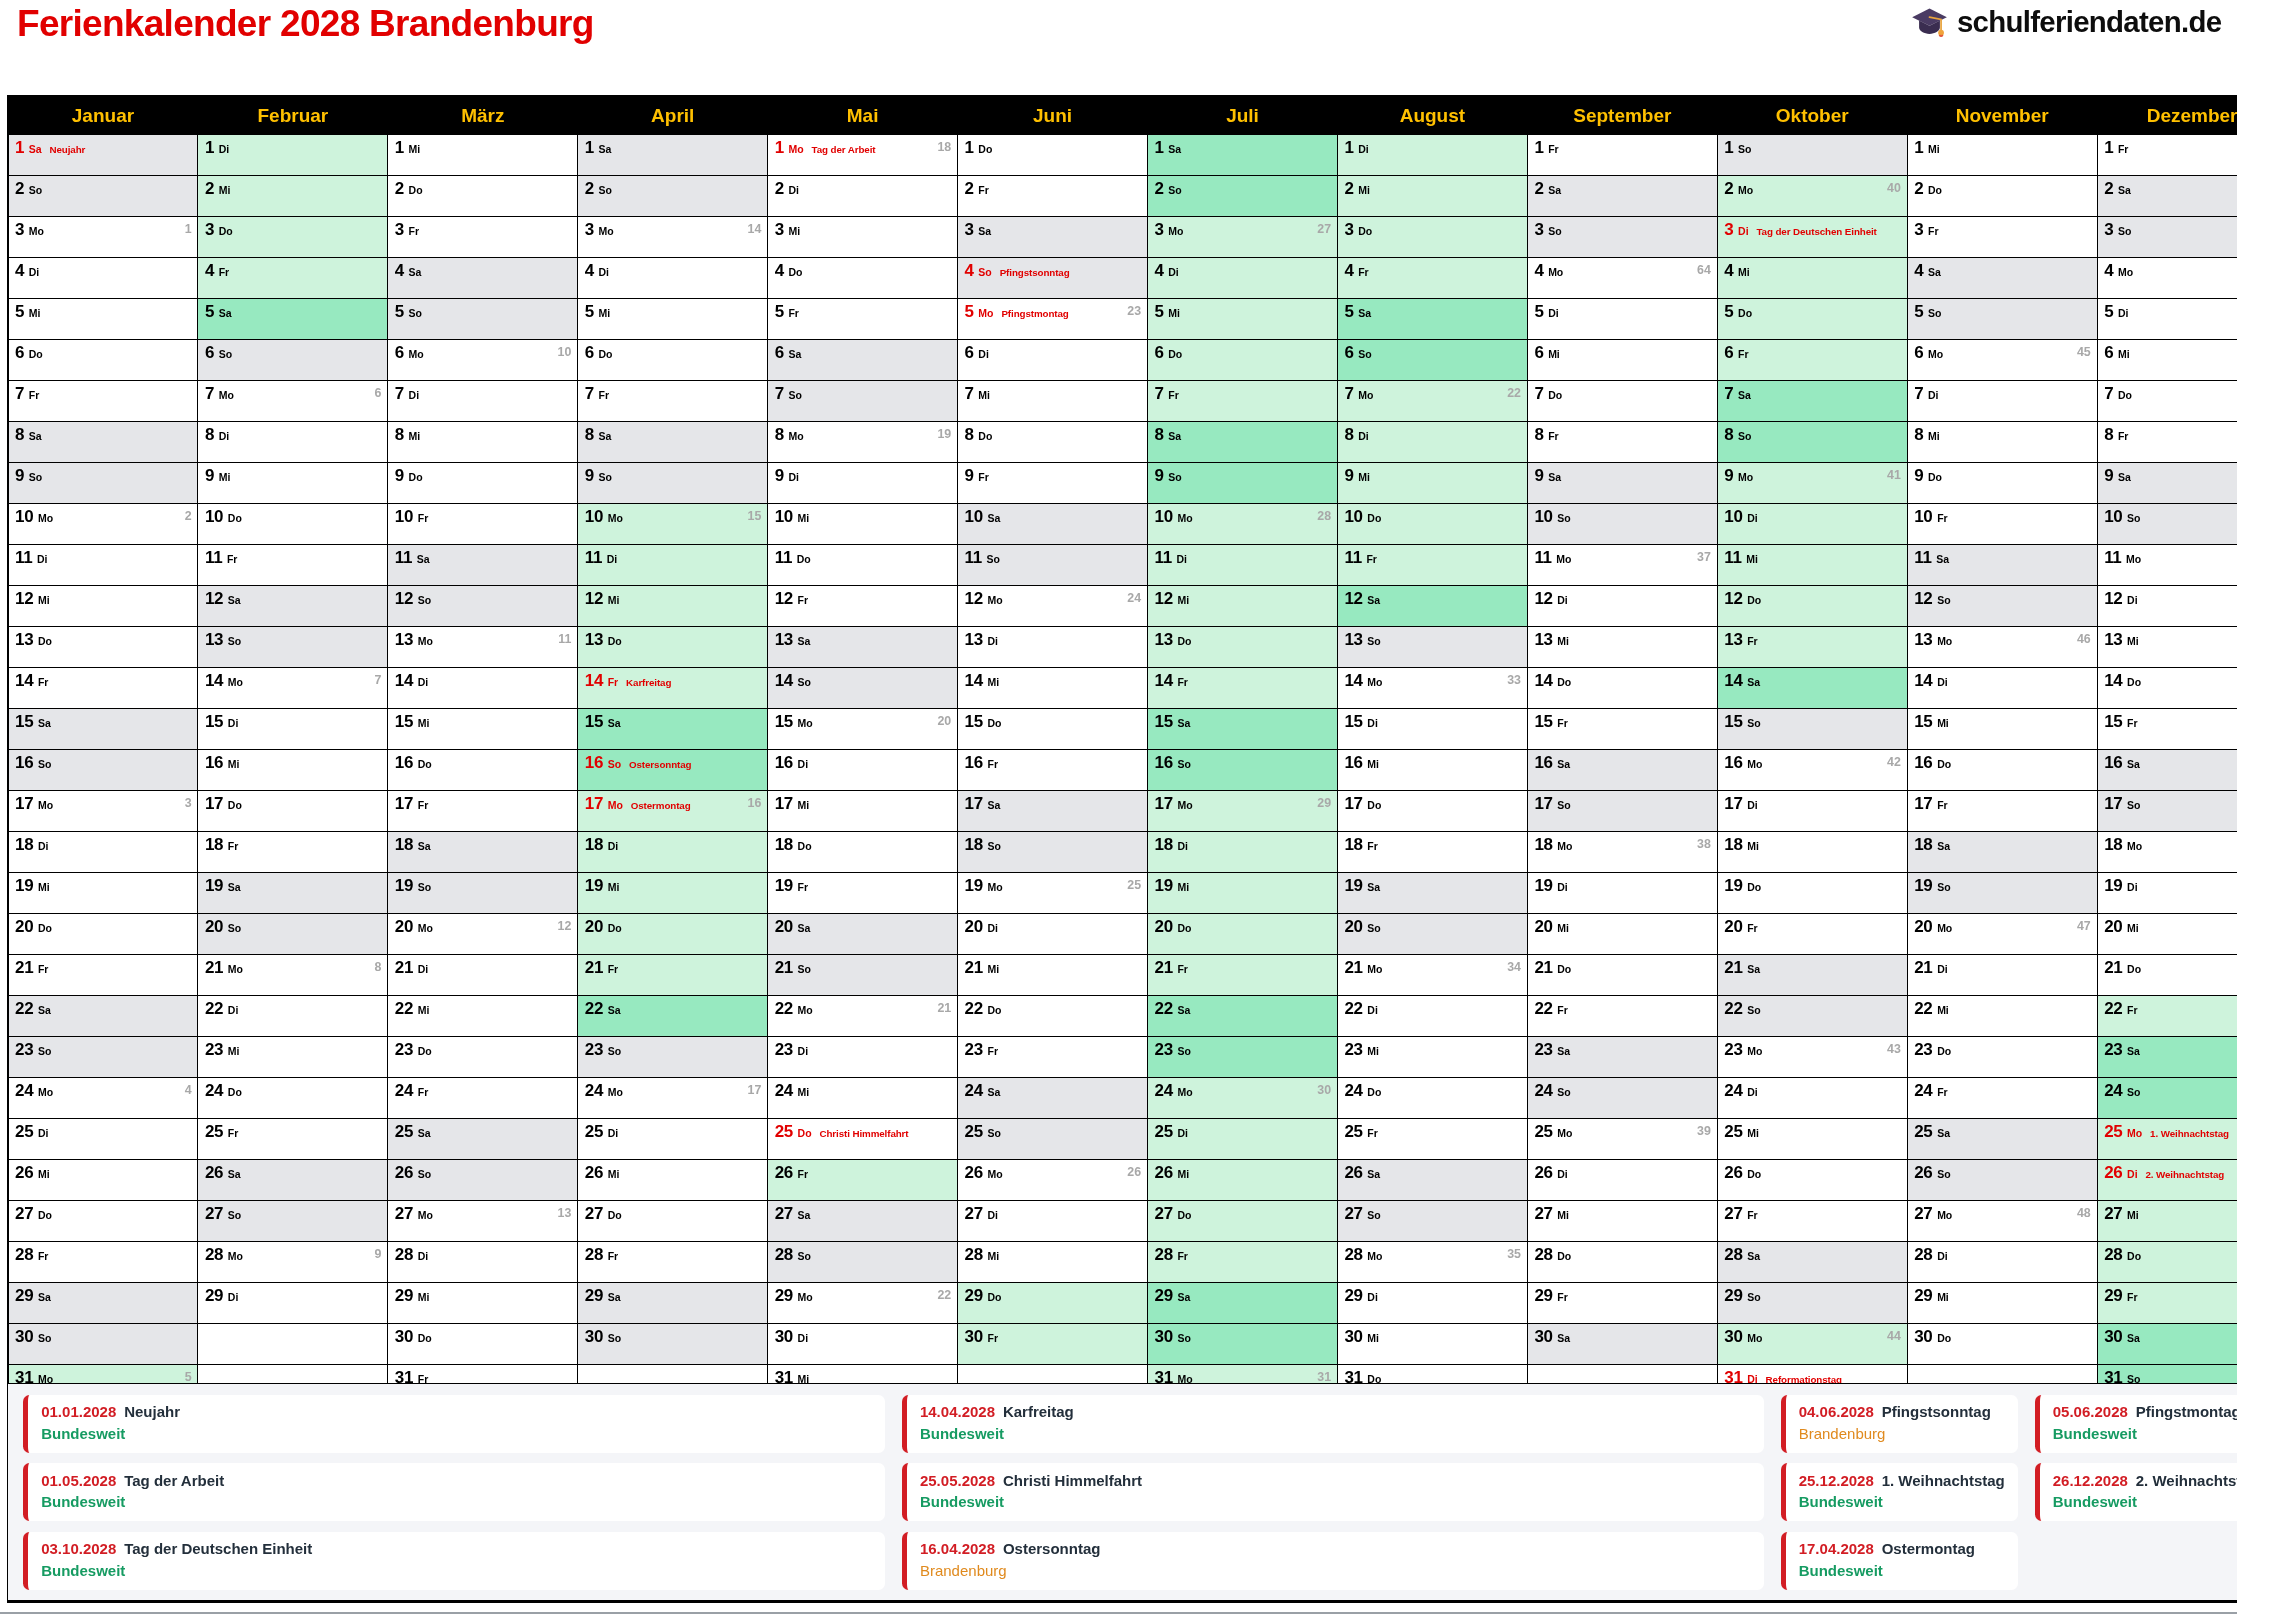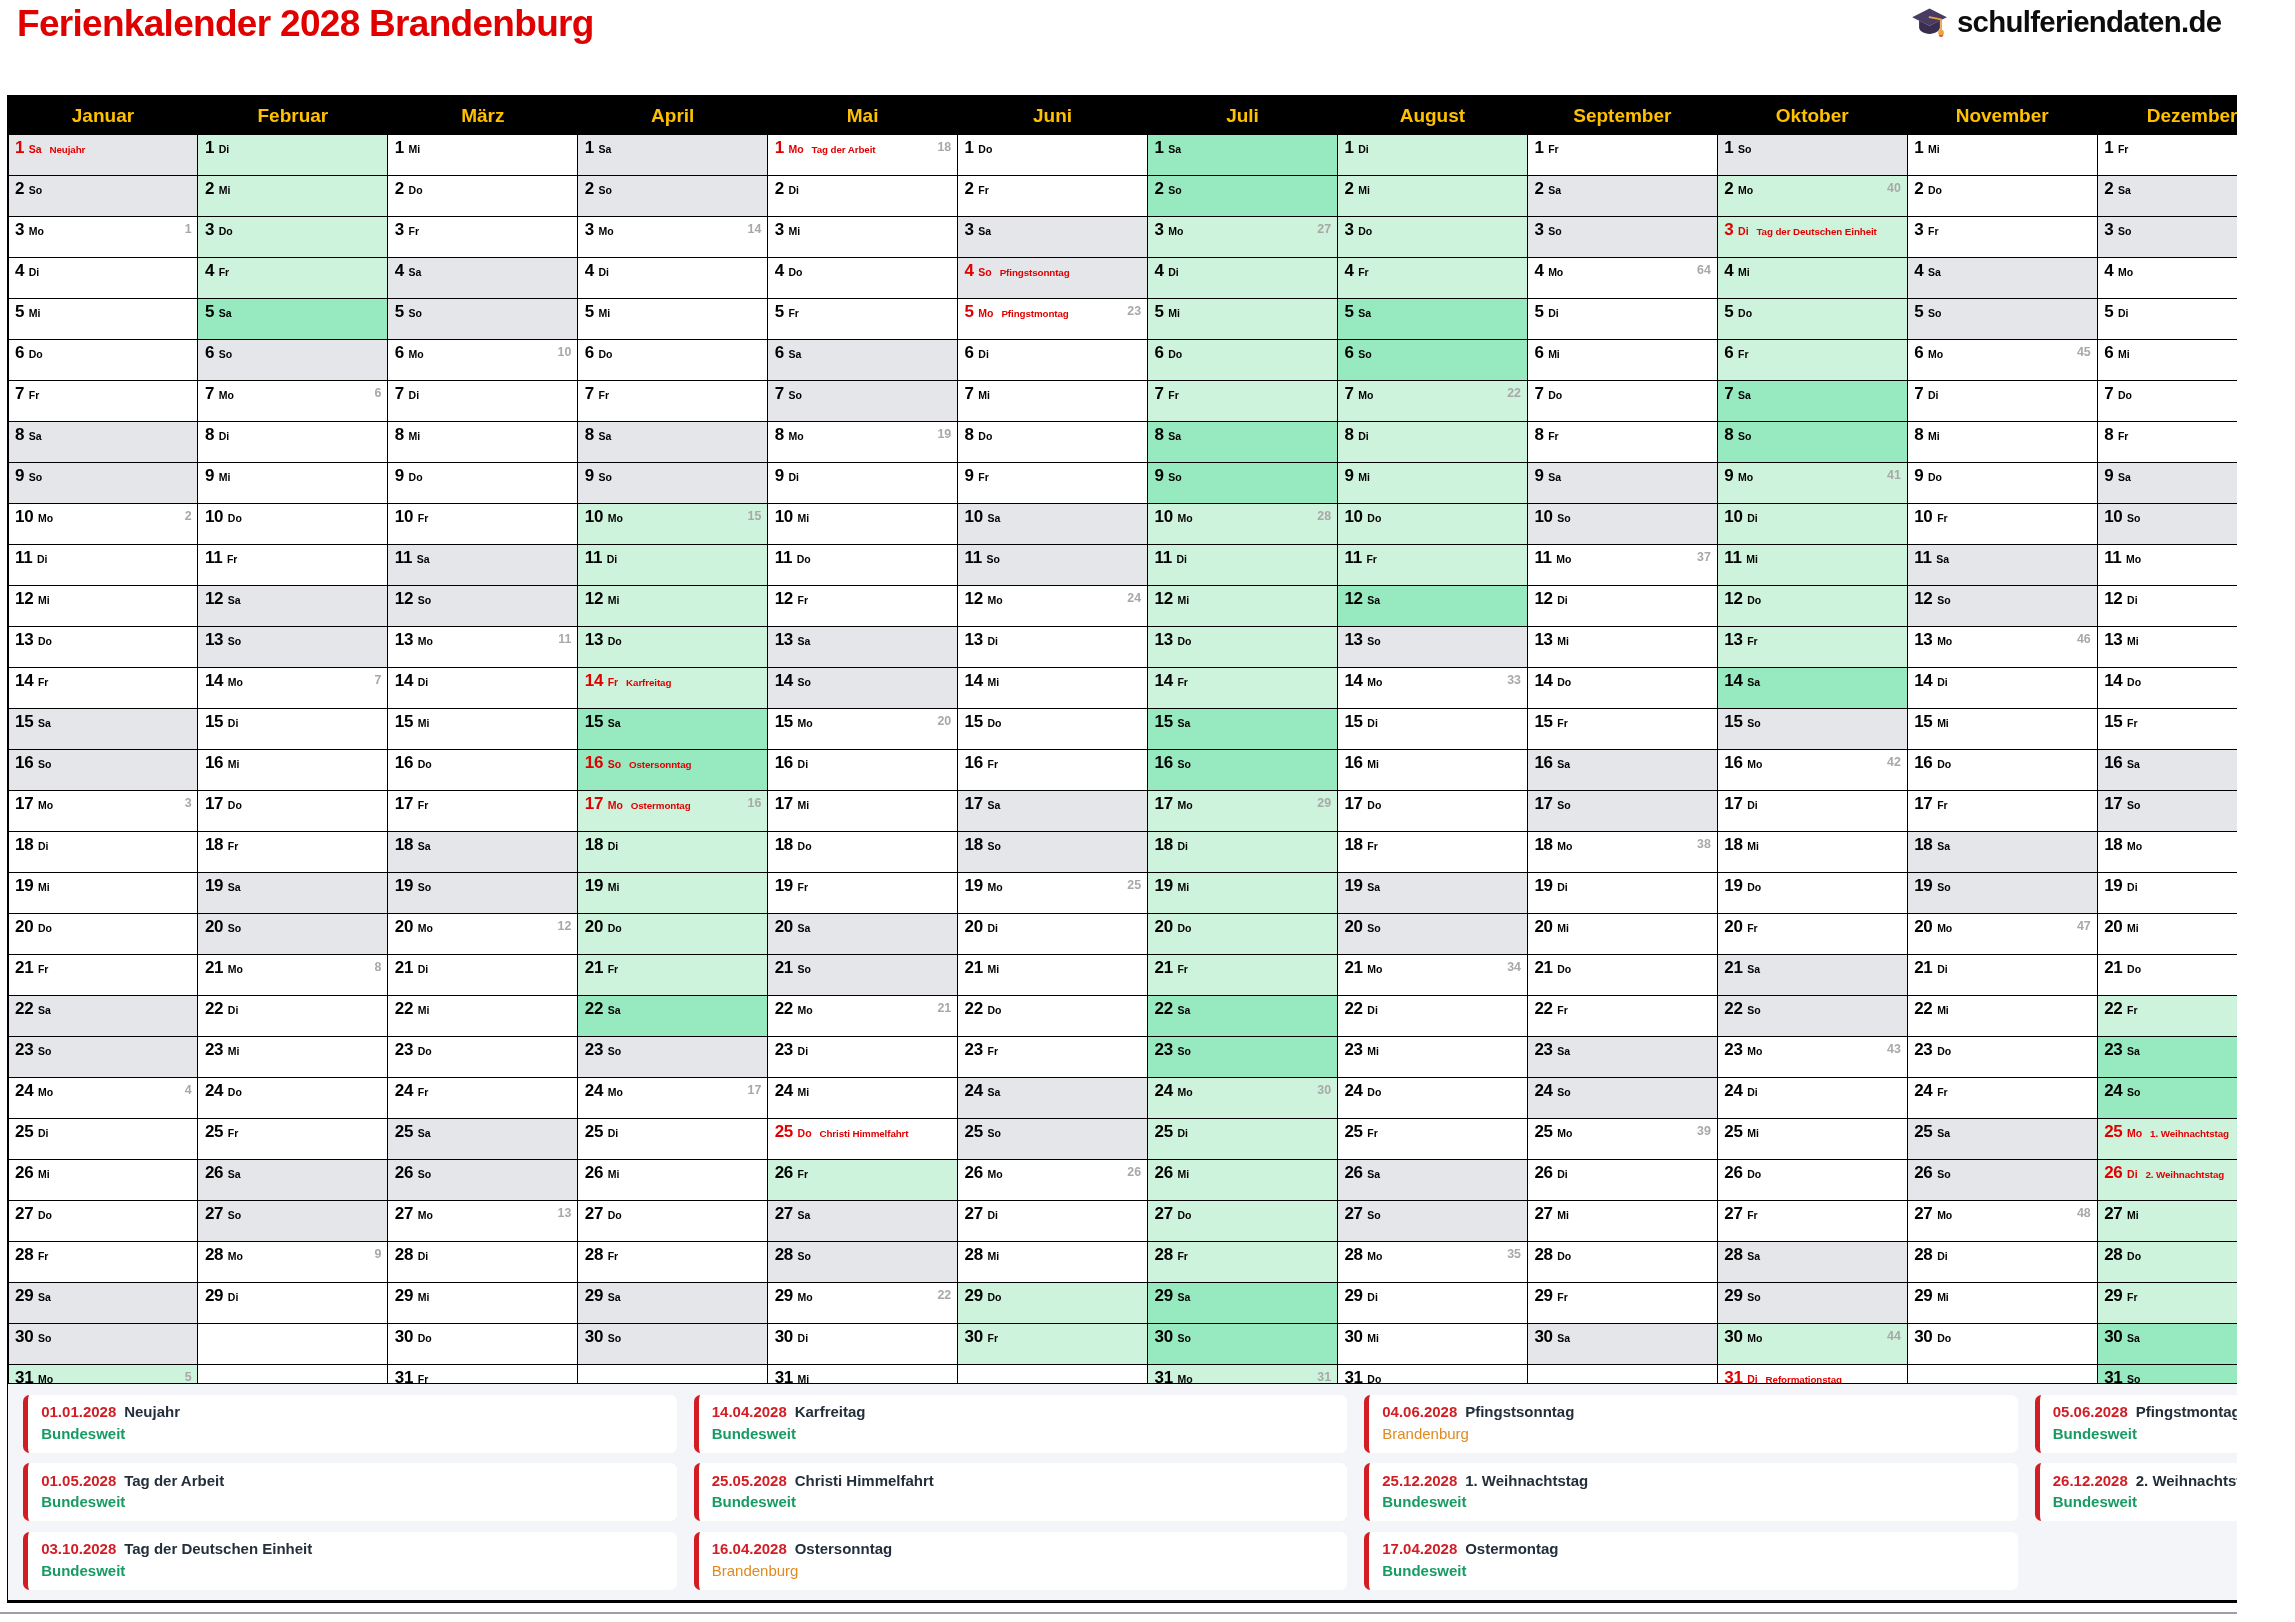--- a/index.html
+++ b/index.html
@@ -28,21 +28,21 @@
   .kw{position:absolute;right:5.9px;top:4.6px;font-size:12.4px;font-weight:700;color:#a8a8a8;}
   .cell.we{background:#e5e6e9;}
   .cell.f{background:#cef3dc;}
   .cell.fw{background:#97e9c0;}
   .cell.hd .dnum,.cell.hd .wd{color:#e10000;}
 
   
   .legend{position:absolute;left:6.5px;top:1383px;width:2282px;height:220px;
           background:#f4f5f8;border:1.3px solid #000;border-bottom-width:3.3px;
           box-sizing:border-box;padding:10.5px 15.7px;display:grid;
-          grid-template-columns:repeat(3,1fr);grid-template-rows:repeat(3,1fr);
+          grid-template-columns:repeat(2,1fr);grid-template-rows:repeat(3,1fr);
           grid-auto-flow:column;gap:10.5px 17px;}
   .card{background:#fff;border-radius:6.5px;border-left:5.9px solid #d21d24;
         padding:5.2px 13px;display:flex;flex-direction:column;justify-content:center;gap:3.3px;
         min-width:0;overflow:hidden;}
   .card-top{font-size:15px;white-space:nowrap;}
   .cdate{color:#d21d24;font-weight:700;margin-right:7.9px;}
   .cname{color:#232f3b;font-weight:700;}
   .regions{font-size:15px;line-height:1.35;}
   .regions.national{color:#169b62;font-weight:700;}
   .regions.regional{color:#e08a1e;}

